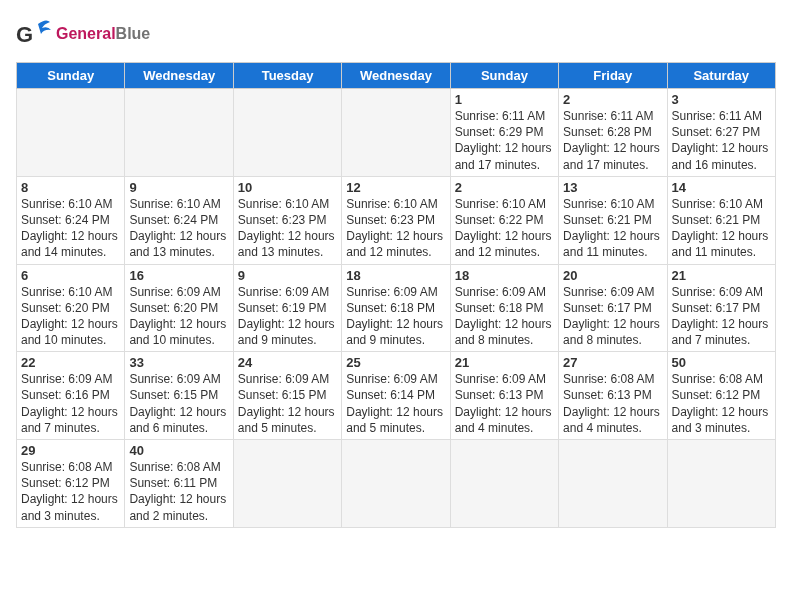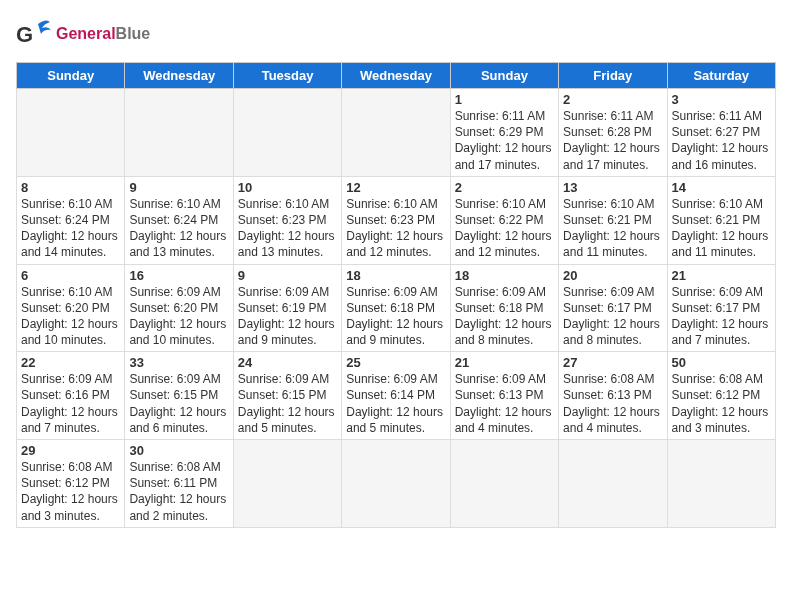--- a/index.html
+++ b/index.html
@@ -146,21 +146,21 @@
           <td><span class="day-num">22</span><span class="cell-text">Sunrise: 6:09 AM<br>Sunset: 6:16 PM<br>Daylight: 12 hours and 7 minutes.</span></td>
           <td><span class="day-num">33</span><span class="cell-text">Sunrise: 6:09 AM<br>Sunset: 6:15 PM<br>Daylight: 12 hours and 6 minutes.</span></td>
           <td><span class="day-num">24</span><span class="cell-text">Sunrise: 6:09 AM<br>Sunset: 6:15 PM<br>Daylight: 12 hours and 5 minutes.</span></td>
           <td><span class="day-num">25</span><span class="cell-text">Sunrise: 6:09 AM<br>Sunset: 6:14 PM<br>Daylight: 12 hours and 5 minutes.</span></td>
           <td><span class="day-num">21</span><span class="cell-text">Sunrise: 6:09 AM<br>Sunset: 6:13 PM<br>Daylight: 12 hours and 4 minutes.</span></td>
           <td><span class="day-num">27</span><span class="cell-text">Sunrise: 6:08 AM<br>Sunset: 6:13 PM<br>Daylight: 12 hours and 4 minutes.</span></td>
           <td><span class="day-num">50</span><span class="cell-text">Sunrise: 6:08 AM<br>Sunset: 6:12 PM<br>Daylight: 12 hours and 3 minutes.</span></td>
         </tr>
         <tr>
           <td><span class="day-num">29</span><span class="cell-text">Sunrise: 6:08 AM<br>Sunset: 6:12 PM<br>Daylight: 12 hours and 3 minutes.</span></td>
-          <td><span class="day-num">30</span><span class="cell-text">Sunrise: 6:08 AM<br>Sunset: 6:11 PM<br>Daylight: 12 hours and 2 minutes.</span></td>
+          <td><span class="day-num">40</span><span class="cell-text">Sunrise: 6:08 AM<br>Sunset: 6:11 PM<br>Daylight: 12 hours and 2 minutes.</span></td>
           <td class="empty"></td>
           <td class="empty"></td>
           <td class="empty"></td>
           <td class="empty"></td>
           <td class="empty"></td>
         </tr>
       </tbody>
   </table>
 </div>
 

